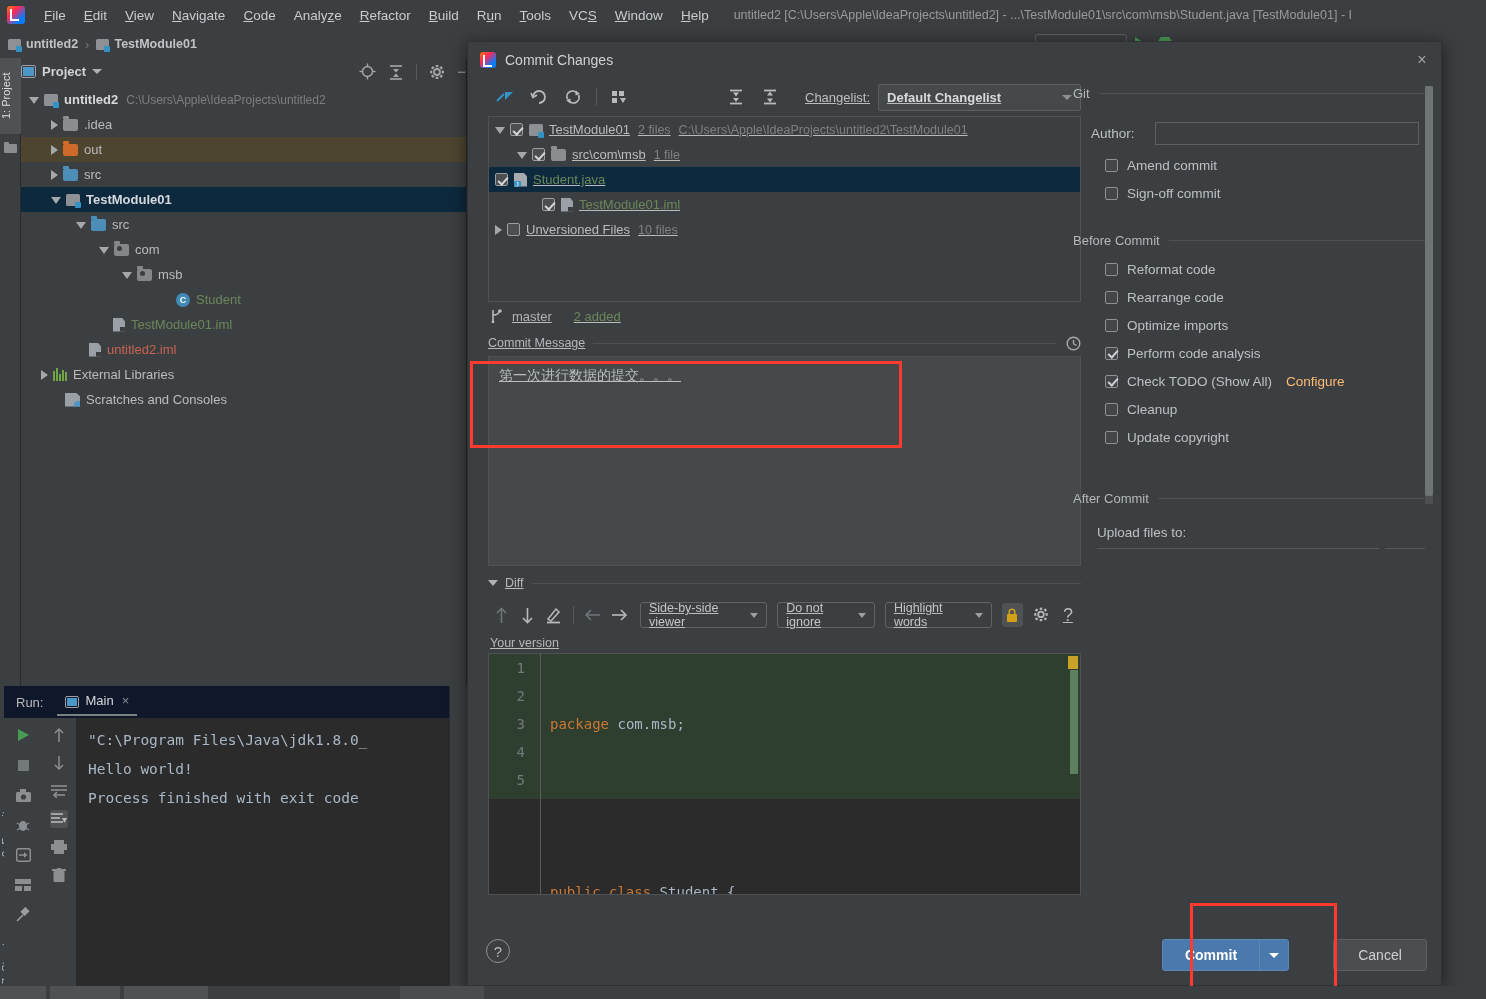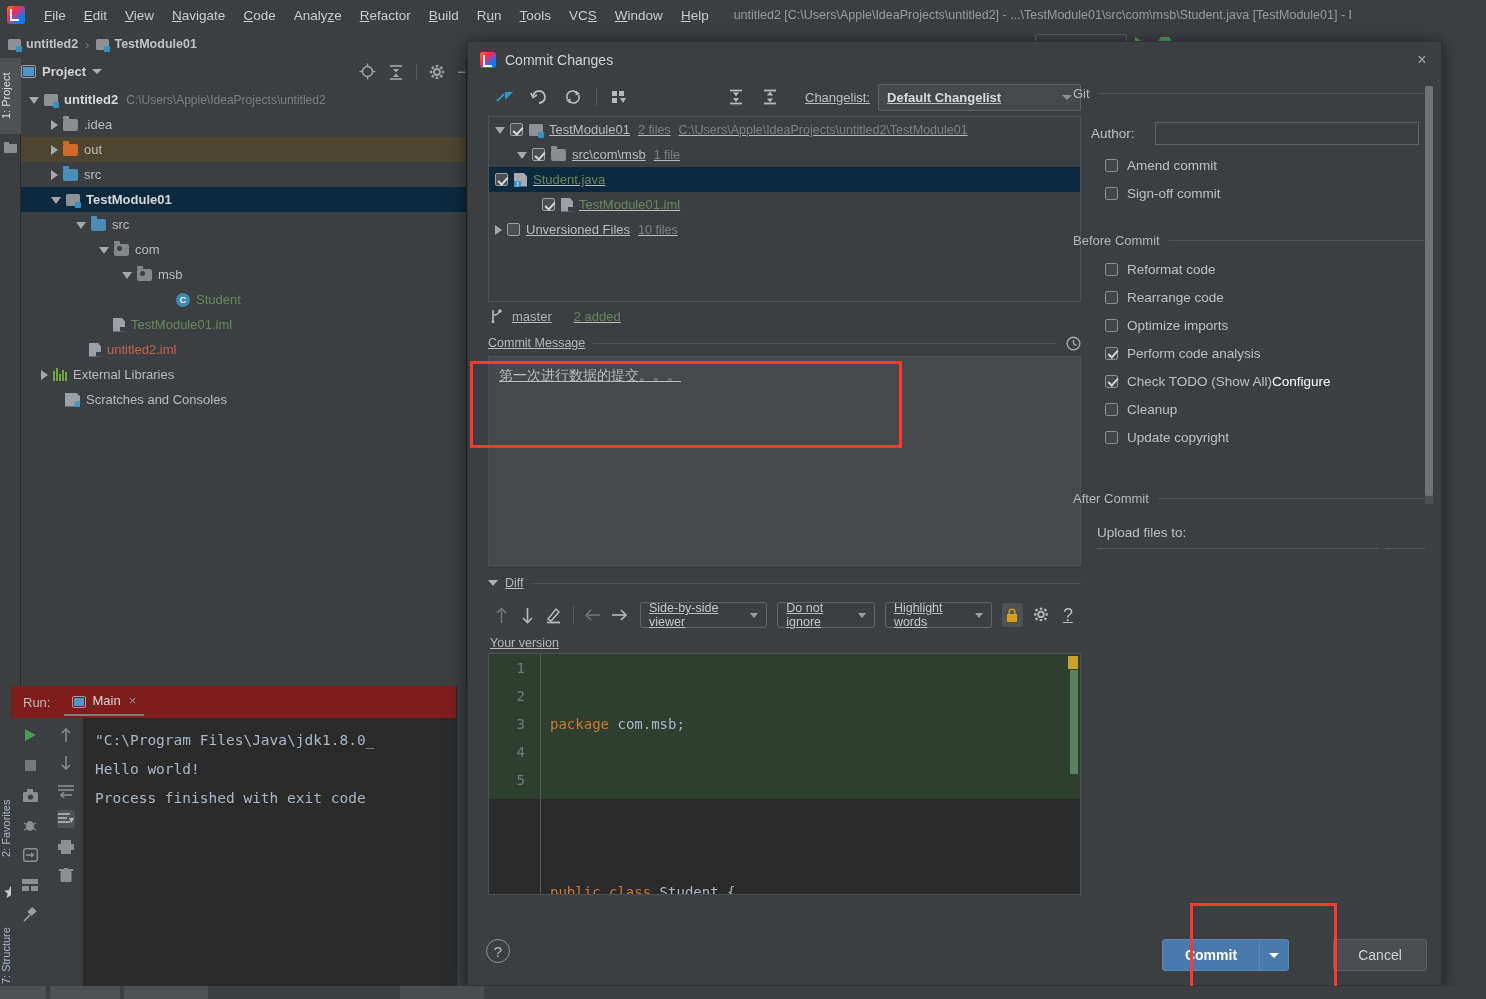--- a/index.html
+++ b/index.html
@@ -144,21 +144,21 @@
     clip-path: polygon(0 0, 72% 0, 100% 26%, 100% 100%, 0 100%); }
   .scr-ic::after { content:""; position:absolute; right:-2px; bottom:-2px; width:8px; height:8px; border-radius:50%; background:#4d97c8; }
   .tname { color: #bbbbbb; }
   .tname.bold { font-weight: bold; color: #d6d9dc; }
   .tpath { color: #7b7f82; margin-left: 8px; font-size: 12px; text-align: center; }
   .tname.green { color: #6a8759; }
   .tname.red { color: #c9634f; }
 
   
   .run-panel {
-    position: absolute; left: 11px; top: 686px; width: 446px; height: 300px; background: #7f1d1d;
+    position: absolute; left: 4px; top: 686px; width: 446px; height: 300px; background: #0f172a;
     border-right: 1px solid #2b2b2b;
   }
   .run-tabbar { height: 32px; display: flex; align-items: center; padding-left: 12px; }
   .run-label { font-size: 13px; color: #bbbbbb; margin-right: 14px; }
   .run-tab {
     display: flex; align-items: flex-end; font-size: 13px; color: #d4d7da;
     padding: 4px 8px 6px 8px; border-bottom: 2px solid #7a7f82;
   }
   .run-tab .tabic {
     width: 14px; height: 12px; border: 1.5px solid #9aa0a6; margin-right: 6px; border-radius: 2px; position: relative;
@@ -297,21 +297,21 @@
   .author-in { flex: 1; height: 23px; background: #3c3f41; border: 1px solid #5d6163; margin-right: 14px; }
   .ckrow { display: flex; align-items: center; height: 28px; padding-left: 32px; font-size: 13.5px; color: #bcc0c3; }
   .ck {
     width: 13px; height: 13px; border: 1px solid #8d9194; background: #43474a; border-radius: 2px;
     margin-right: 9px; position: relative; flex: none;
   }
   .ck.on::after {
     content: ""; position: absolute; left: 3.5px; top: 0.5px; width: 4px; height: 8px;
     border-right: 2px solid #cfd2d5; border-bottom: 2px solid #cfd2d5; transform: rotate(42deg);
   }
-  .link { color: #ffffff; margin-left: 0; }
+  .link { color: #fdba74; margin-left: 14px; }
   .upload-lbl { font-size: 13.5px; color: #bcc0c3; padding-left: 24px; margin-top: 12px; }
   .upload-row { display:flex; align-items:center; margin-top: 8px; padding-left: 24px; padding-right: 8px; gap: 6px;}
   .upload-in { flex: 1; height: 1px; background: #55585a; }
   .upload-btn { width: 40px; height: 1px; background: #55585a; }
   .rc-scroll { position: absolute; right: 0; top: 8px; width: 8px; height: 418px; background: #4c5052; }
   .rc-thumb { position: absolute; right: 0; top: 8px; width: 8px; height: 410px; background: #6e7375; border-radius: 2px; }
 
   
   .dlg-footer { position: absolute; left: 0; right: 0; bottom: 0; height: 60px; background: #3c3f41; }
   .help-btn {

